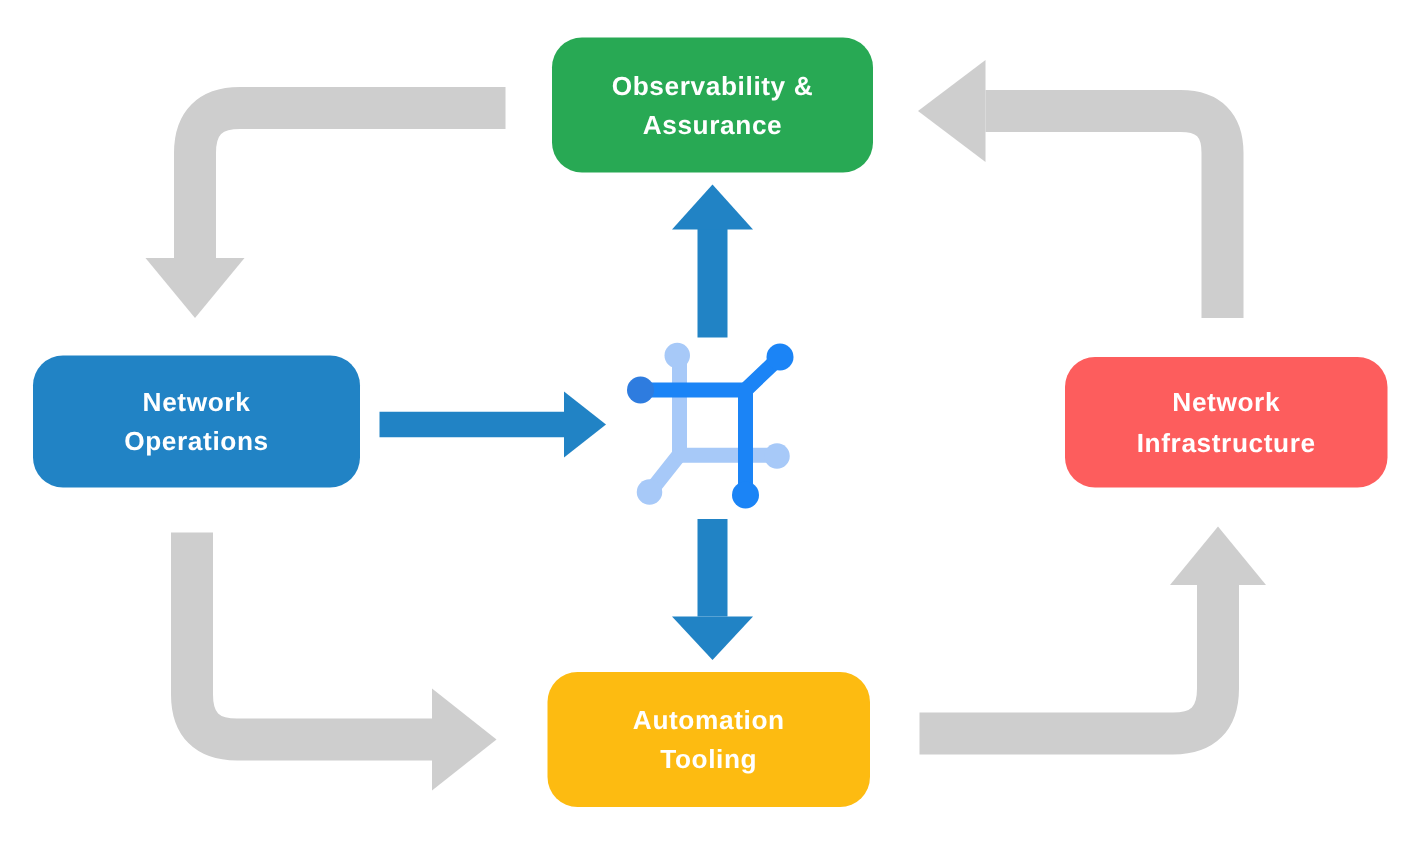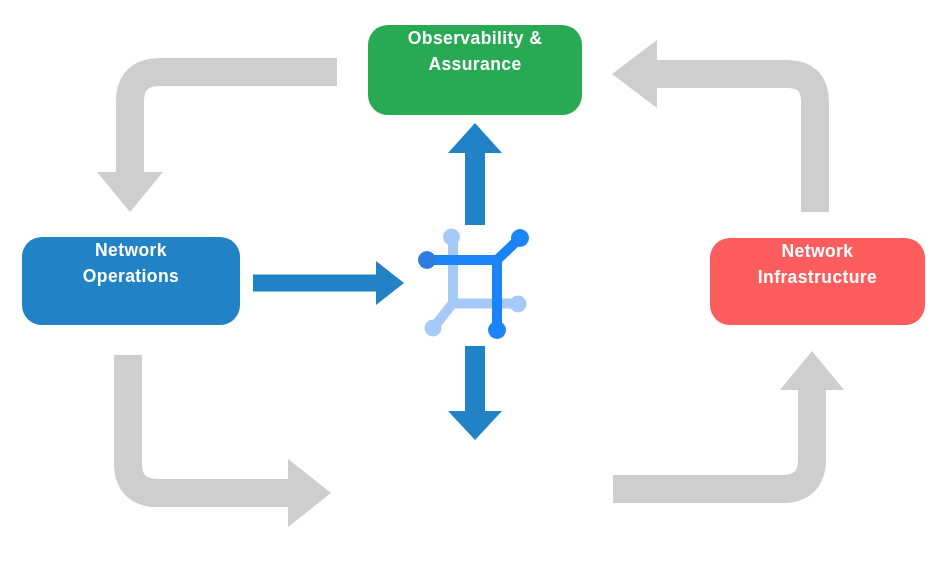--- a/index.html
+++ b/index.html
@@ -12,21 +12,21 @@
     position: relative;
     width: 948px;
     height: 570px;
     background: var(--canvas_bg, #ffffff);
     overflow: hidden;
   }
   .node {
     position: absolute;
     border-radius: 20px;
     display: flex;
-    align-items: flex-start;
+    align-items: center;
     justify-content: center;
     text-align: center;
     color: #ffffff;
     font-size: 17.5px;
     font-weight: 700;
     letter-spacing: 0.4px;
     line-height: 1.5;
   }
   .node span { white-space: pre-line; }
   #node-observability   { left: 368px; top: 25px;  width: 214px; height: 90px; background: var(--box_green); }
@@ -117,14 +117,18 @@
   <div class="node" id="node-operations">
     <span>Network
 Operations</span>
   </div>
 
   <div class="node" id="node-infrastructure">
     <span>Network
 Infrastructure</span>
   </div>
 
+  <div class="node" id="node-automation">
+    <span>Automation
+Tooling</span>
+  </div>
 
 </div>
 
 </body></html>

